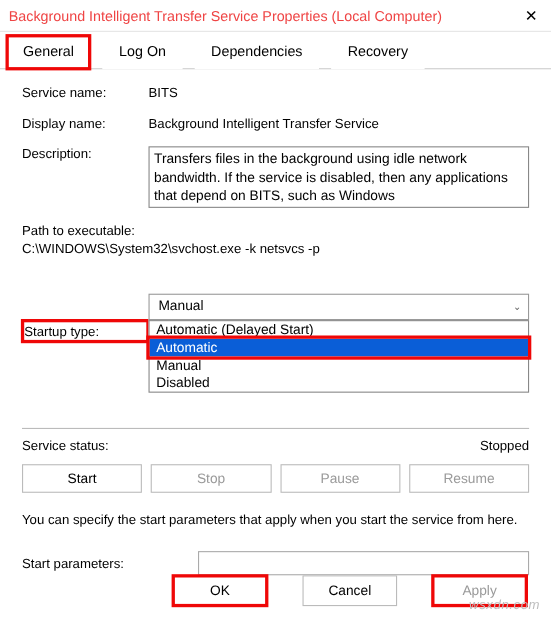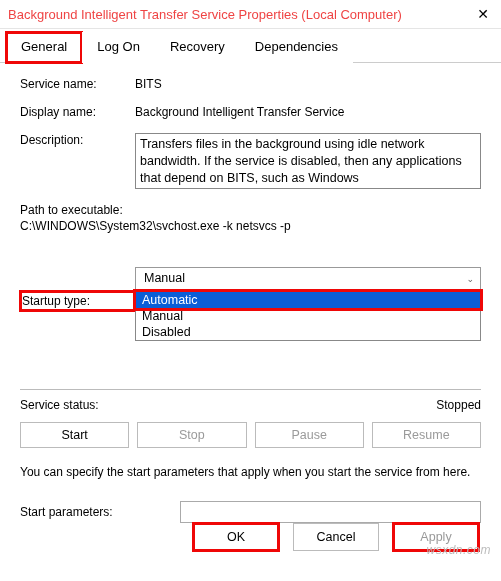--- a/index.html
+++ b/index.html
@@ -26,21 +26,21 @@
       display: flex; align-items: center; justify-content: center;
       cursor: pointer;
       font-size: 14px;
       font-family: Arial, sans-serif;
     }
     .tabs {
       display: flex;
       border-bottom: 1px solid #ccc;
       padding: 0 6px;
       margin-top: 2px;
-      gap: 0;
+      gap: 11px;
     }
     .tab {
       padding: 6px 14px 8px 14px;
       font-size: 13px;
       cursor: pointer;
       border: 1px solid transparent;
       position: relative;
       top: 1px;
       background: #fff;
       color: #000;
@@ -175,21 +175,21 @@
       border: 1px solid #aaa;
       padding: 2px 4px;
       font-family: inherit;
       font-size: 12px;
     }
     .footer {
       position: absolute;
       left: 0; right: 0; bottom: 30px;
       display: flex;
       justify-content: flex-end;
-      gap: 14px;
+      gap: 32px;
       padding-right: 22px;
     }
     .footer .btn { flex: none; width: 86px; height: 28px; }
     .watermark {
       position: absolute;
       bottom: 24px; right: 10px;
       font-size: 12px;
       color: #bdbdbd;
       font-style: italic;
       letter-spacing: 0.5px;
@@ -200,22 +200,22 @@
 <body>
 
 <div class="titlebar">
   <span class="title">Background Intelligent Transfer Service Properties (Local Computer)</span>
   <span class="close-x">✕</span>
 </div>
 
 <div class="tabs">
   <div class="tab active highlight-red">General</div>
   <div class="tab">Log On</div>
+  <div class="tab">Dependencies</div>
   <div class="tab">Recovery</div>
-  <div class="tab">Dependencies</div>
 </div>
 
 <div class="content">
 
   <div class="row">
     <span class="lbl">Service name:</span>
     <span class="val">BITS</span>
   </div>
 
   <div class="row">
@@ -234,20 +234,21 @@
   </div>
 
   <div class="startup-row">
     <span class="startup-lbl highlight-red" style="padding:3px 2px;margin-top:44px;">Startup type:</span>
     <div class="select-wrap">
       <div class="select-box">
         <span>Manual</span>
         <span class="chev">⌄</span>
       </div>
       <div class="dropdown">
+        <div class="option">Automatic (Delayed Start)</div>
         <div class="option selected">Automatic</div>
         <div class="option">Manual</div>
         <div class="option">Disabled</div>
       </div>
     </div>
   </div>
 
   <hr class="divider">
 
   <div class="status-row">

